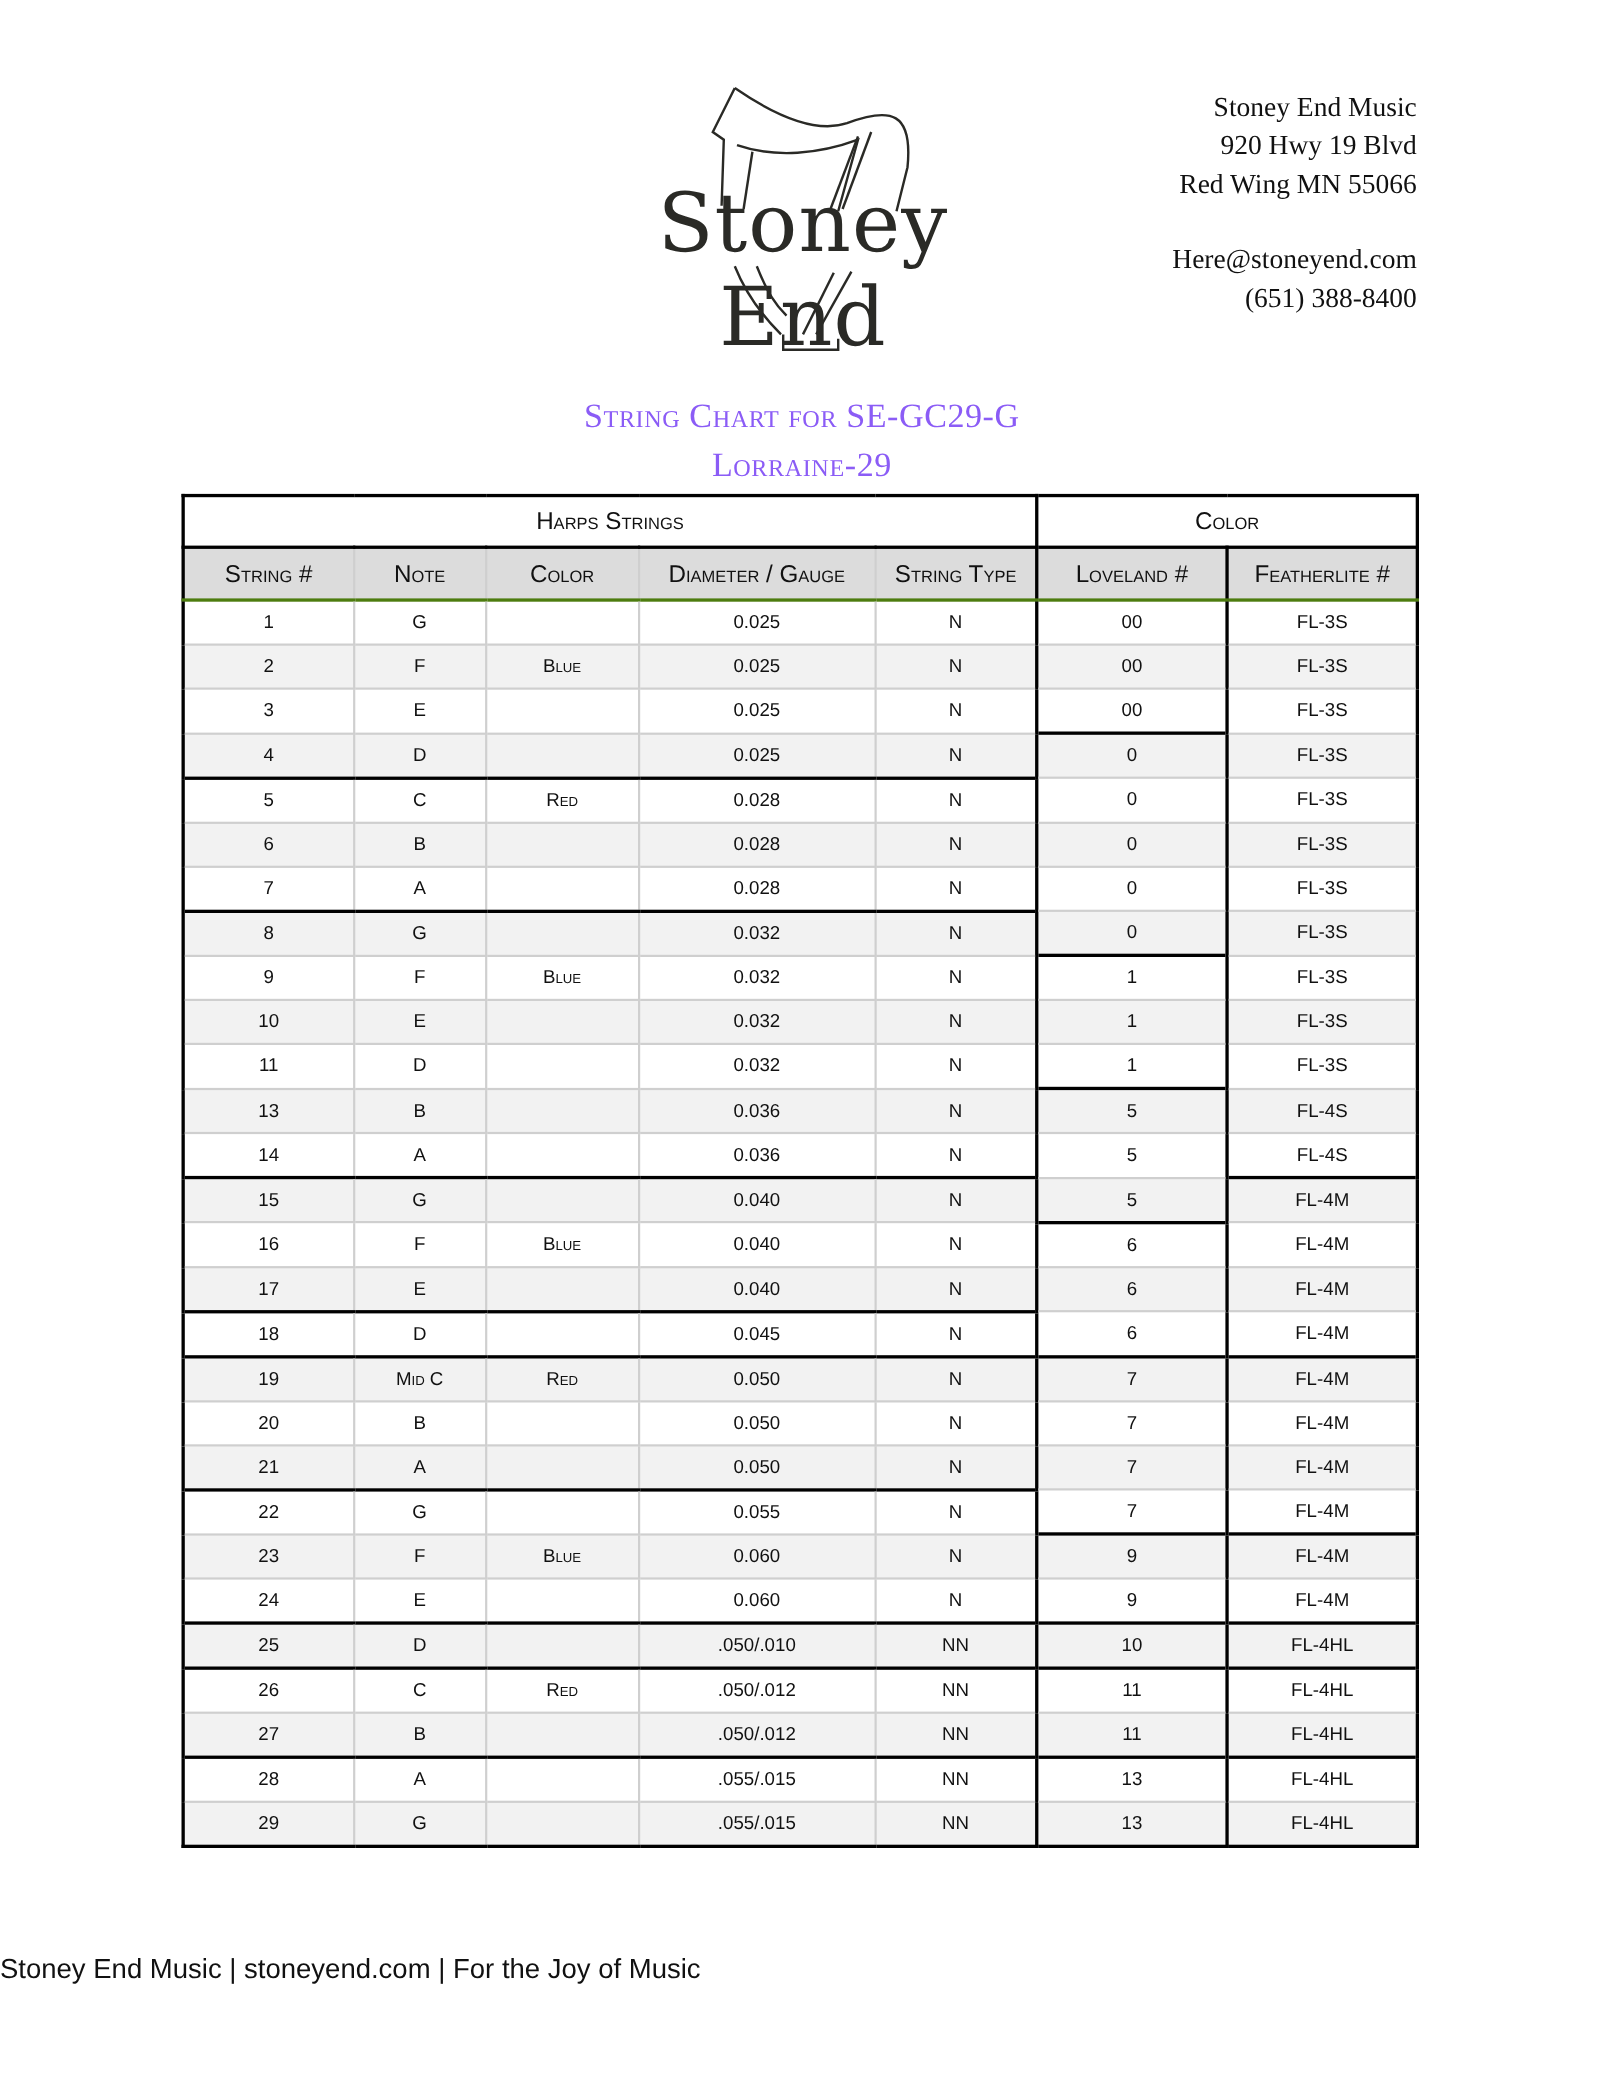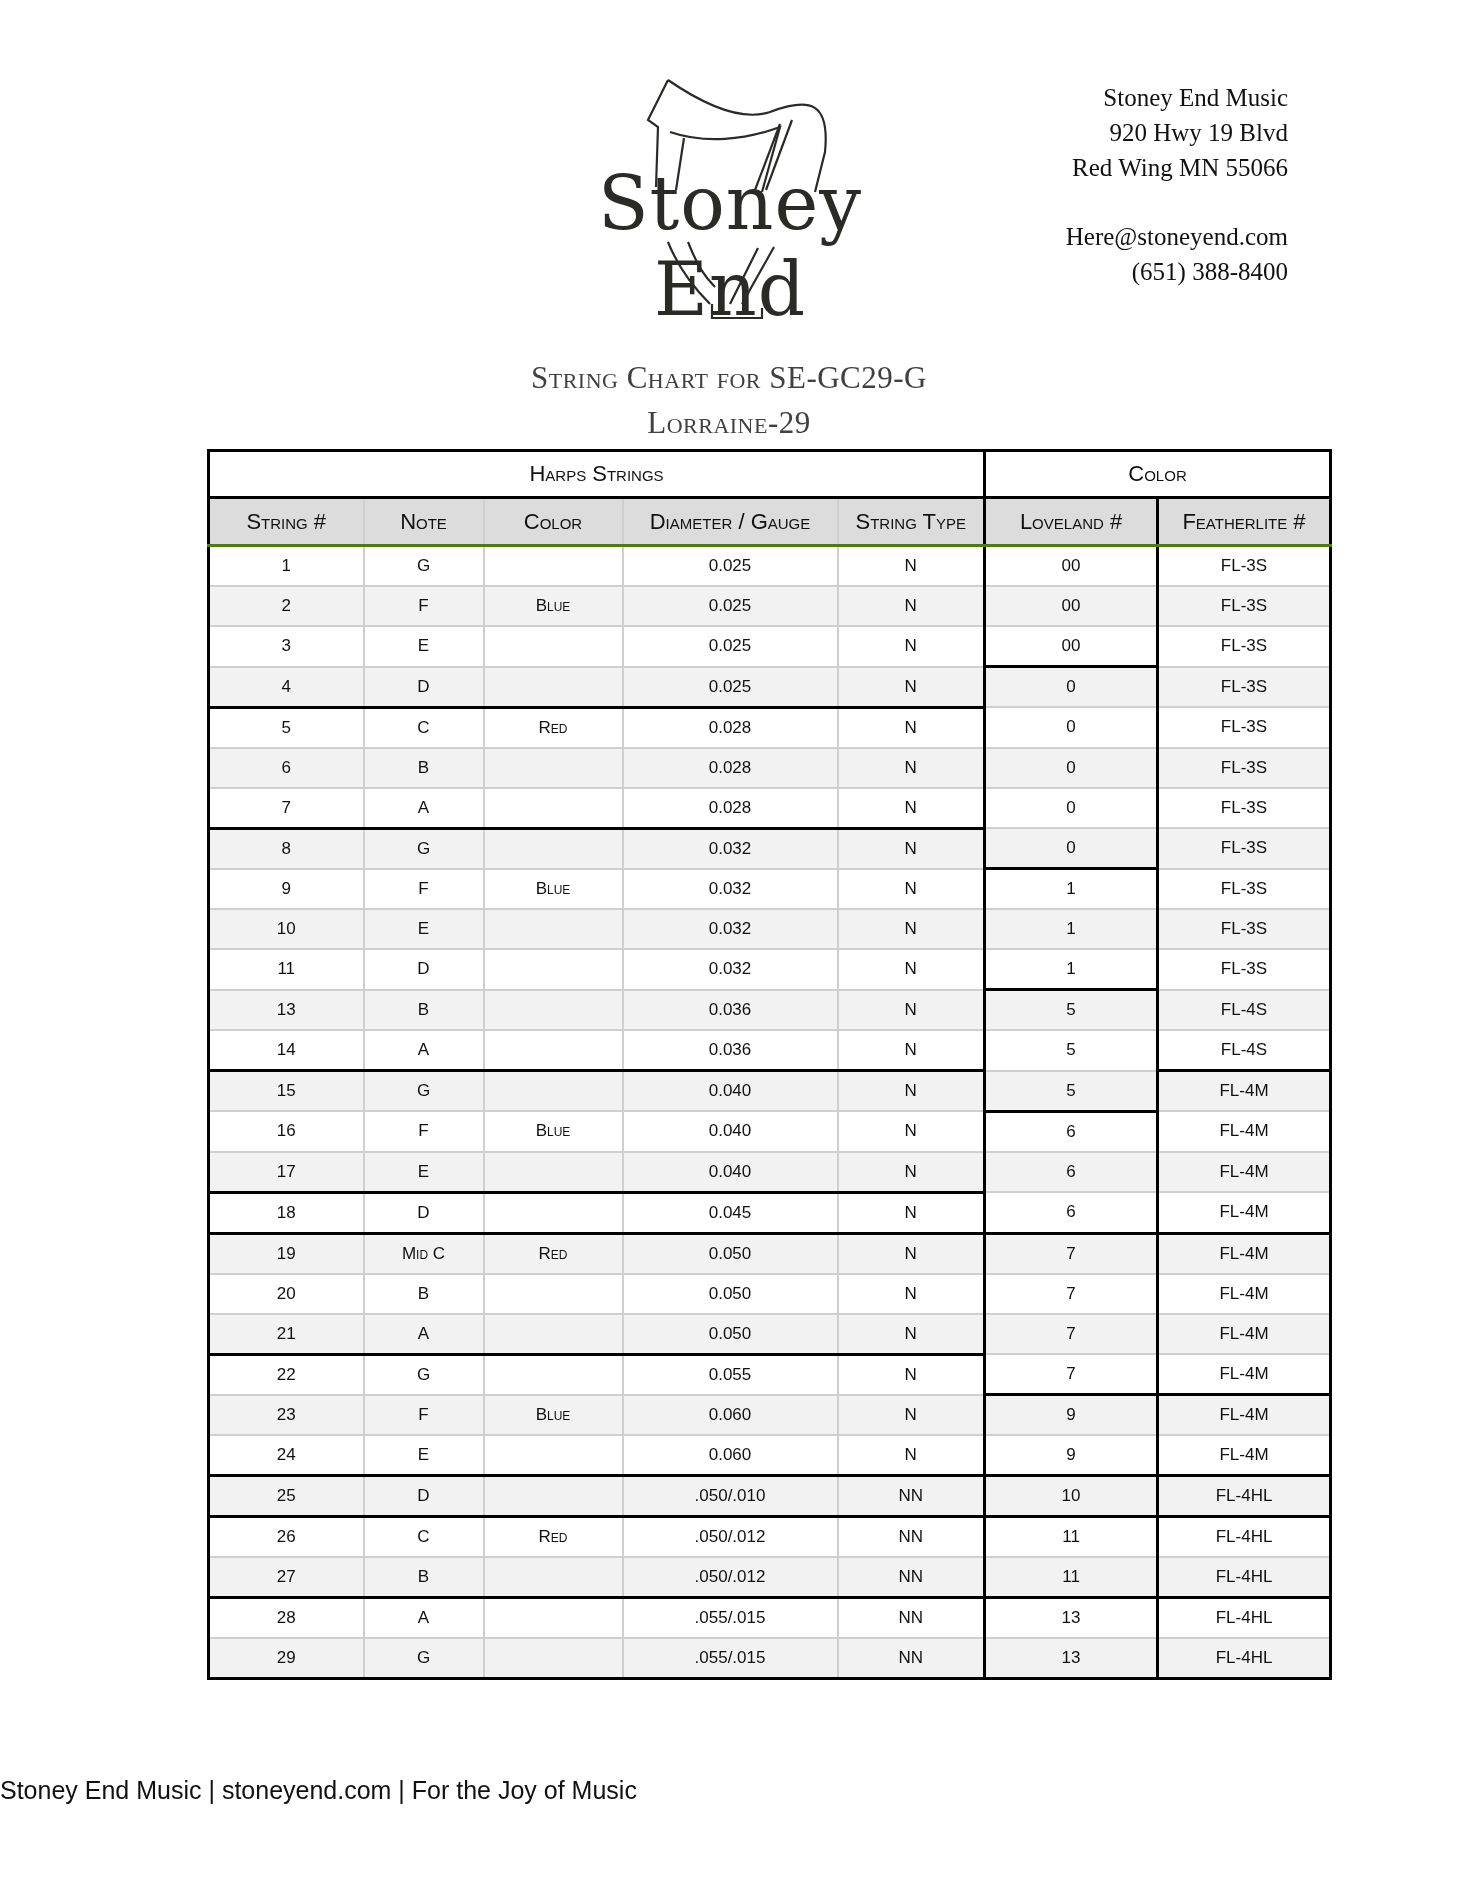--- a/index.html
+++ b/index.html
@@ -15,29 +15,28 @@
       font-family: "DejaVu Serif", serif; font-size: 74px; letter-spacing: 1px;
       color: #2a2a26; background: transparent;
     }
     .address {
       position: absolute; right: 170px; top: 80px; text-align: right;
       font-family: Liberation Serif, serif; font-size: 25px; line-height: 35px; color: #111;
     }
     .address .gap { height: 34px; }
     .title {
       position: absolute; left: 0; width: 1458px; text-align: center;
-      font-variant: small-caps; font-size: 31px; letter-spacing: 0.5px; color: #404040;
+      font-variant: small-caps; font-size: 31px; letter-spacing: 0.5px; color: #8b5cf6;
     }
     .title.t1 { top: 360px; }
     .title.t2 { top: 405px; }
     table.chart {
       position: absolute; left: 165px; top: 449px; width: 1122px;
       border-collapse: collapse; table-layout: fixed;
       font-family: "Liberation Sans", sans-serif;
-      margin-left: 42px;
     }
     table.chart col.c1 { width: 155px; }
     table.chart col.c2 { width: 120px; }
     table.chart col.c3 { width: 139px; }
     table.chart col.c4 { width: 215px; }
     table.chart col.c5 { width: 147px; }
     table.chart col.c6 { width: 173px; }
     table.chart col.c7 { width: 173px; }
     table.chart th, table.chart td {
       text-align: center; vertical-align: middle; padding: 0;

